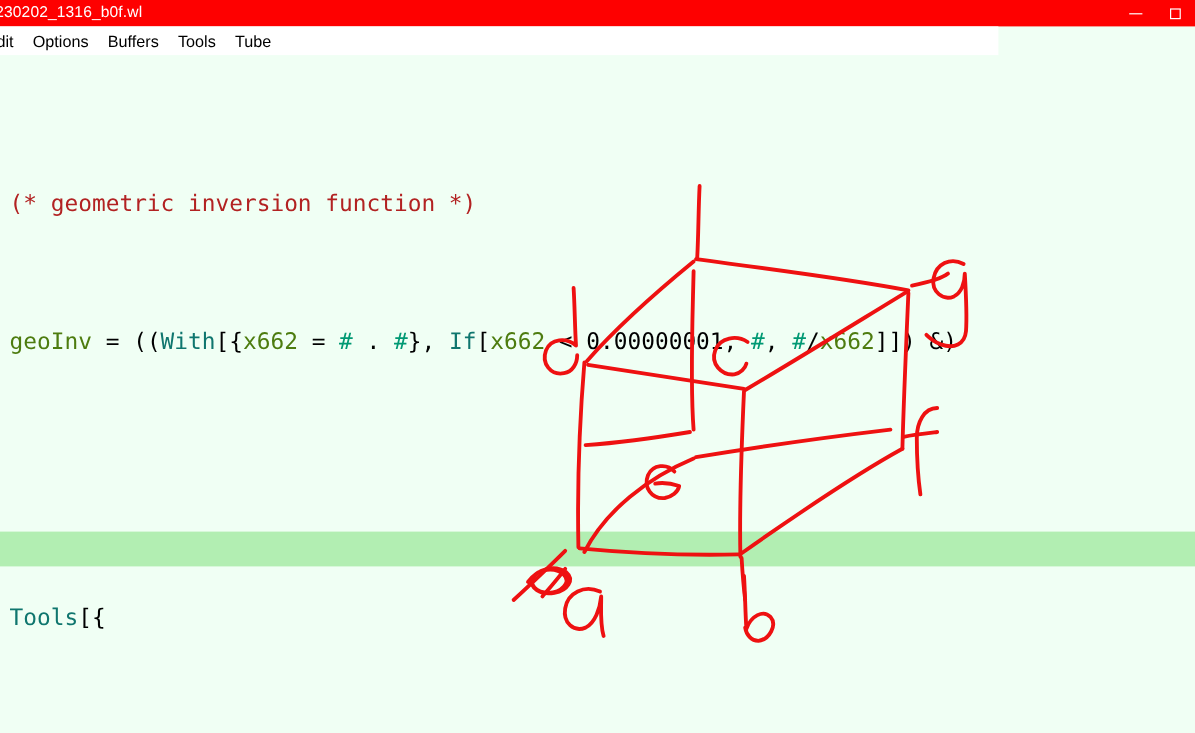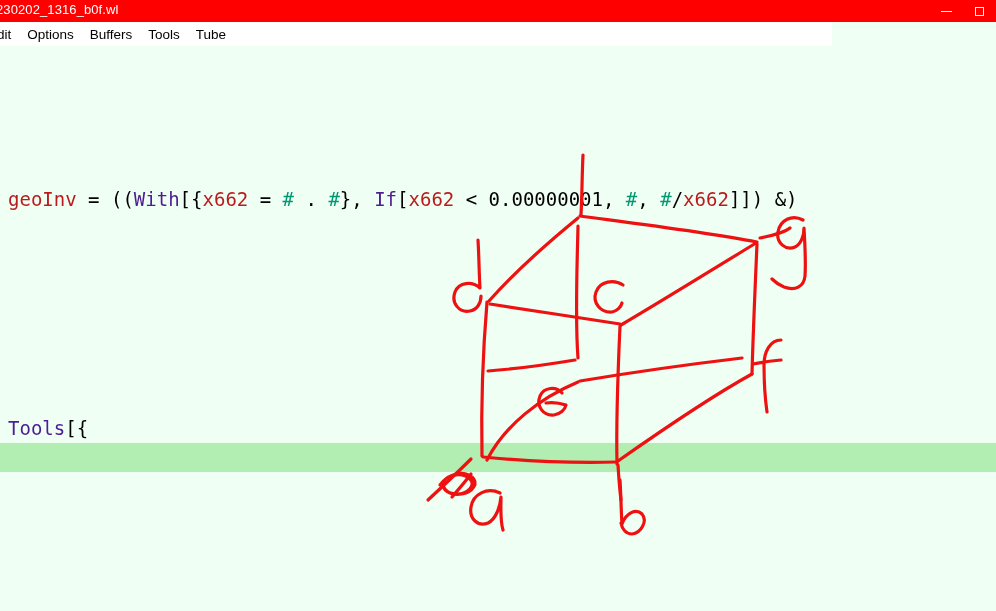--- a/index.html
+++ b/index.html
@@ -47,22 +47,22 @@
     font-size:19px;
     line-height:28.7px;
     overflow:hidden;
   }
   .code { position:absolute; left:8px; top:24px; white-space:pre; }
   .ln { height:28.7px; white-space:pre; position:relative; }
   .blank { height:28.7px; }
 
   
   .t-comment { color:#b22222; }
-  .t-kw      { color:#4c1d95; }
-  .t-var     { color:#b91c1c; }
+  .t-kw      { color:#0f766e; }
+  .t-var     { color:#4d7c0f; }
   .t-plain   { color:#000000; }
   .t-hash    { color:#009973; }
 
   
   .cur-line-band {
     position:absolute; left:0; width:996px; height:28.7px;
     background:#b2eeb2;
   }
 
   
@@ -95,20 +95,21 @@
     <span class="menu-item">Tools</span>
     <span class="menu-item">Tube</span>
   </div>
 
   <div class="editor">
 
     <div class="cur-line-band" style="top:397px;"></div>
 
     <div class="code">
 
+      <div class="ln"><span class="t-comment">(* geometric inversion function *)</span></div>
 
       <div class="ln"><span class="t-var">geoInv</span><span class="t-plain"> = ((</span><span class="t-kw">With</span><span class="t-plain">[{</span><span class="t-var">x662</span><span class="t-plain"> = </span><span class="t-hash">#</span><span class="t-plain"> . </span><span class="t-hash">#</span><span class="t-plain">}, </span><span class="t-kw">If</span><span class="t-plain">[</span><span class="t-var">x662</span><span class="t-plain"> &lt; 0.00000001, </span><span class="t-hash">#</span><span class="t-plain">, </span><span class="t-hash">#</span><span class="t-plain">/</span><span class="t-var">x662</span><span class="t-plain">]]) &amp;)</span></div>
 
       <div class="blank"></div>
 
       <div class="ln"><span class="t-kw">Tools</span><span class="t-plain">[{</span></div>
 
       
 
       

